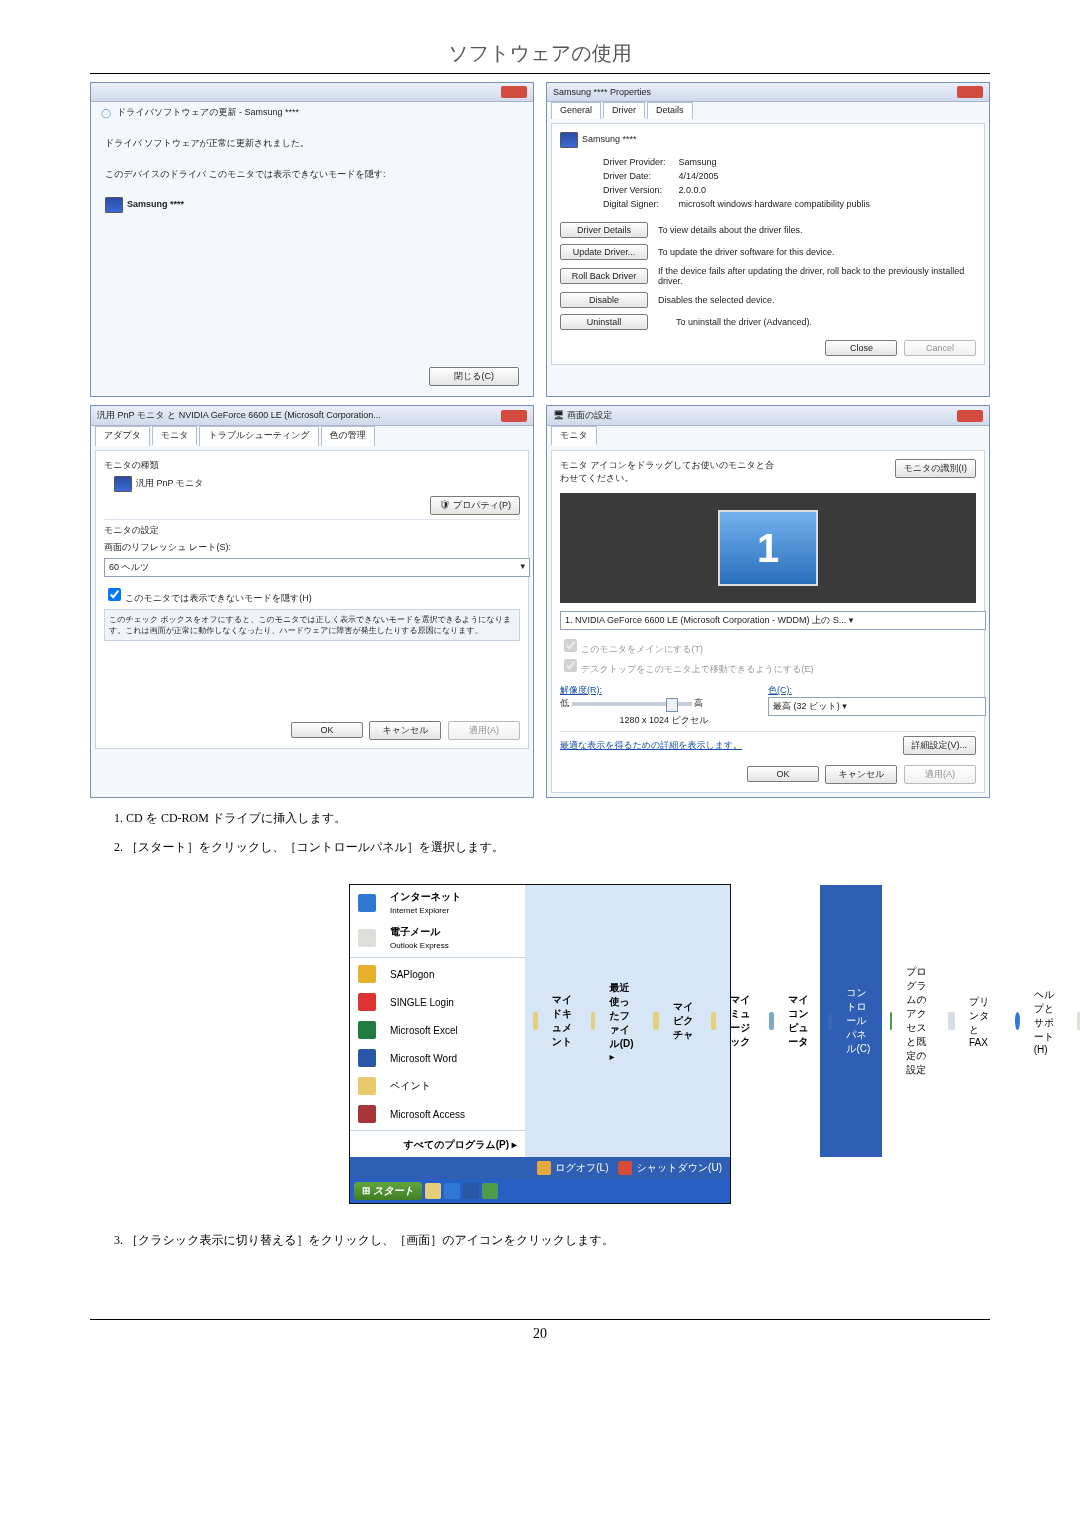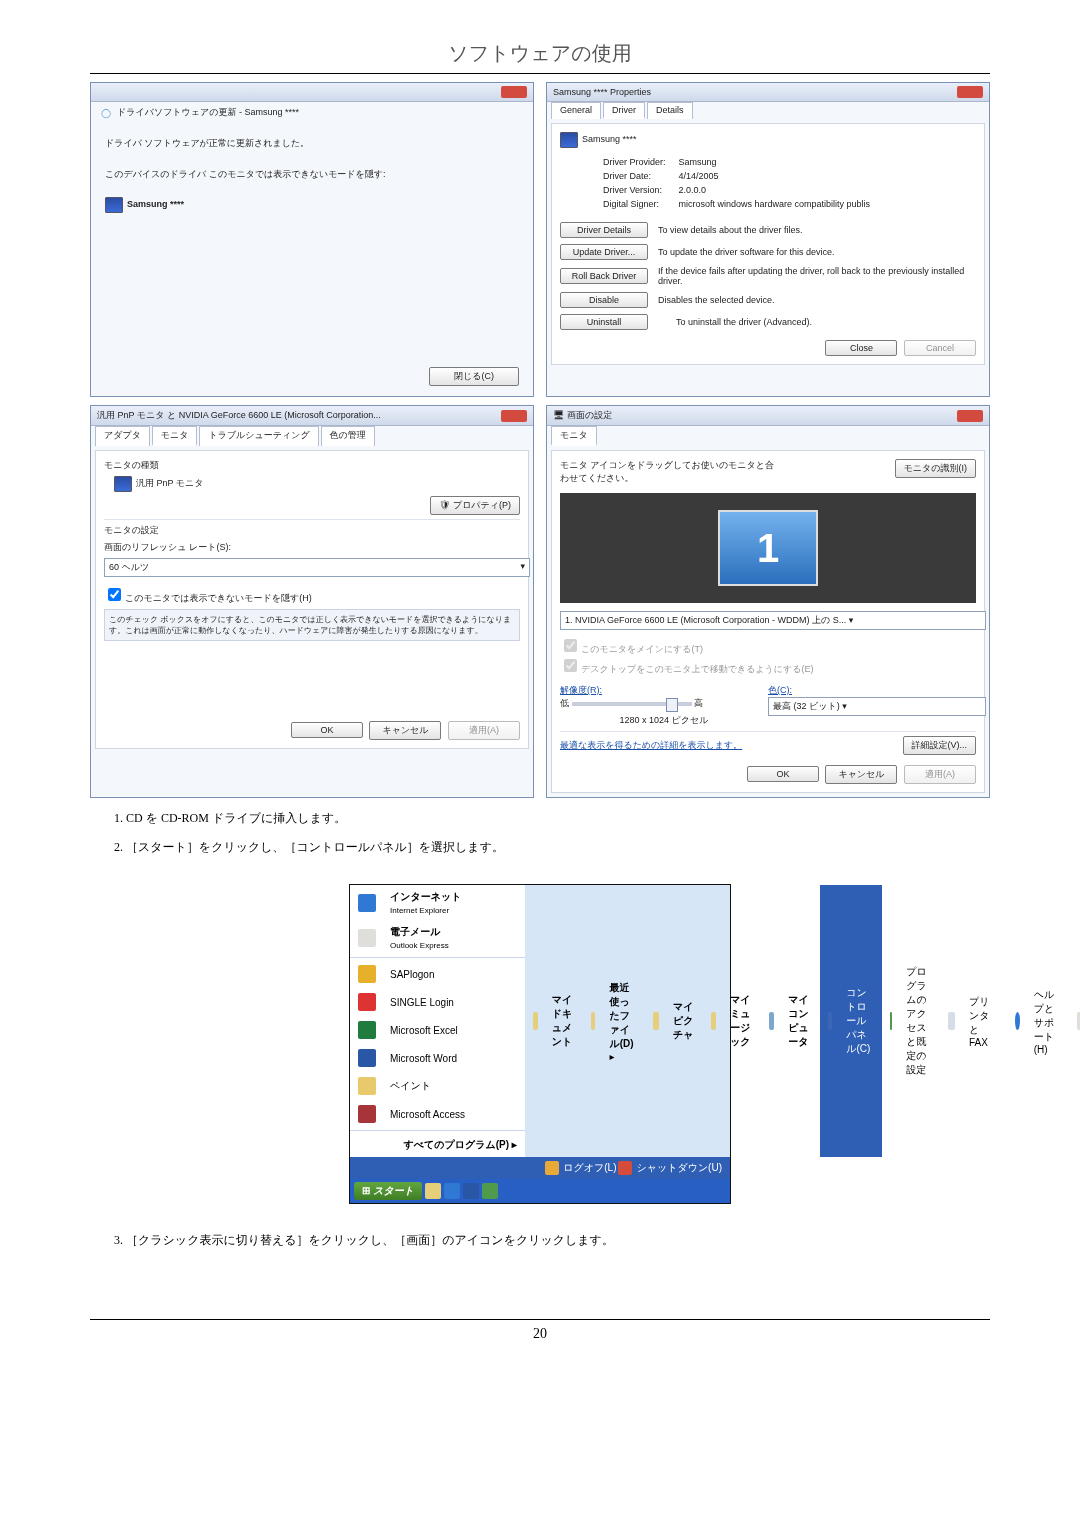--- a/index.html
+++ b/index.html
@@ -179,21 +179,21 @@
     width: 18px;
     height: 18px;
     display: inline-block;
     border-radius: 2px;
   }
   .sm-sep { border-top: 1px solid #c9d6e8; margin: 2px 0; }
   .sm-footer {
     background: #2f5fb5;
     display: flex;
     justify-content: flex-end;
-    gap: 2px;
+    gap: 10px;
     padding: 4px 8px;
     color: #fff;
   }
   .sm-footer .badge {
     display: flex;
     align-items: center;
     gap: 4px;
   }
   .task-bar {
     background: #275fc5;

